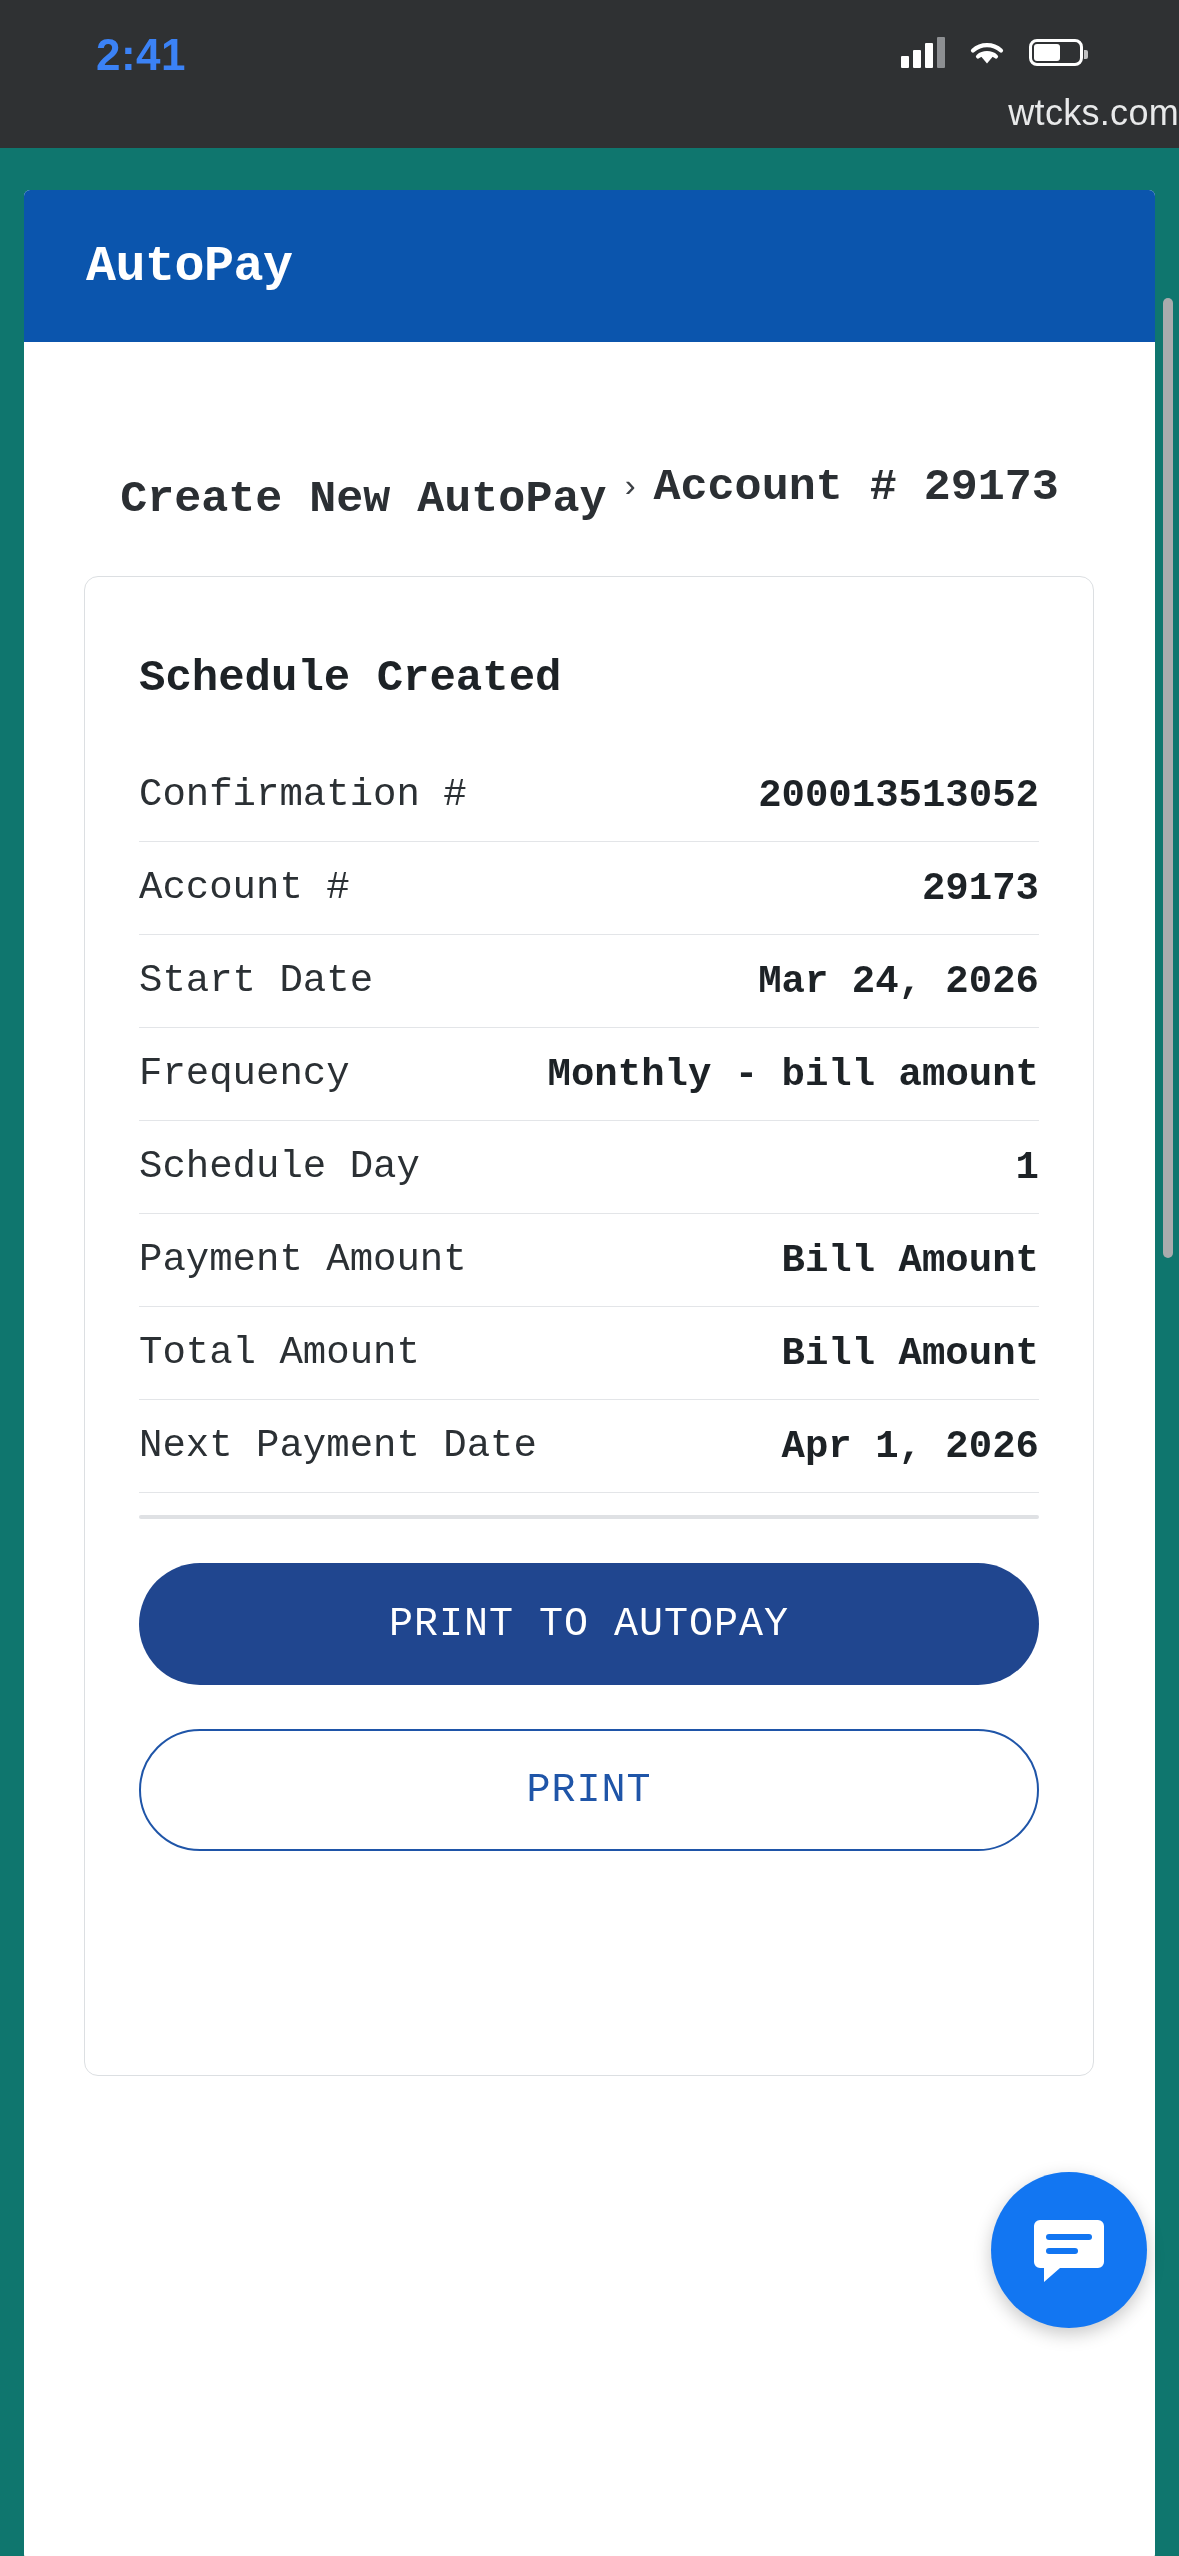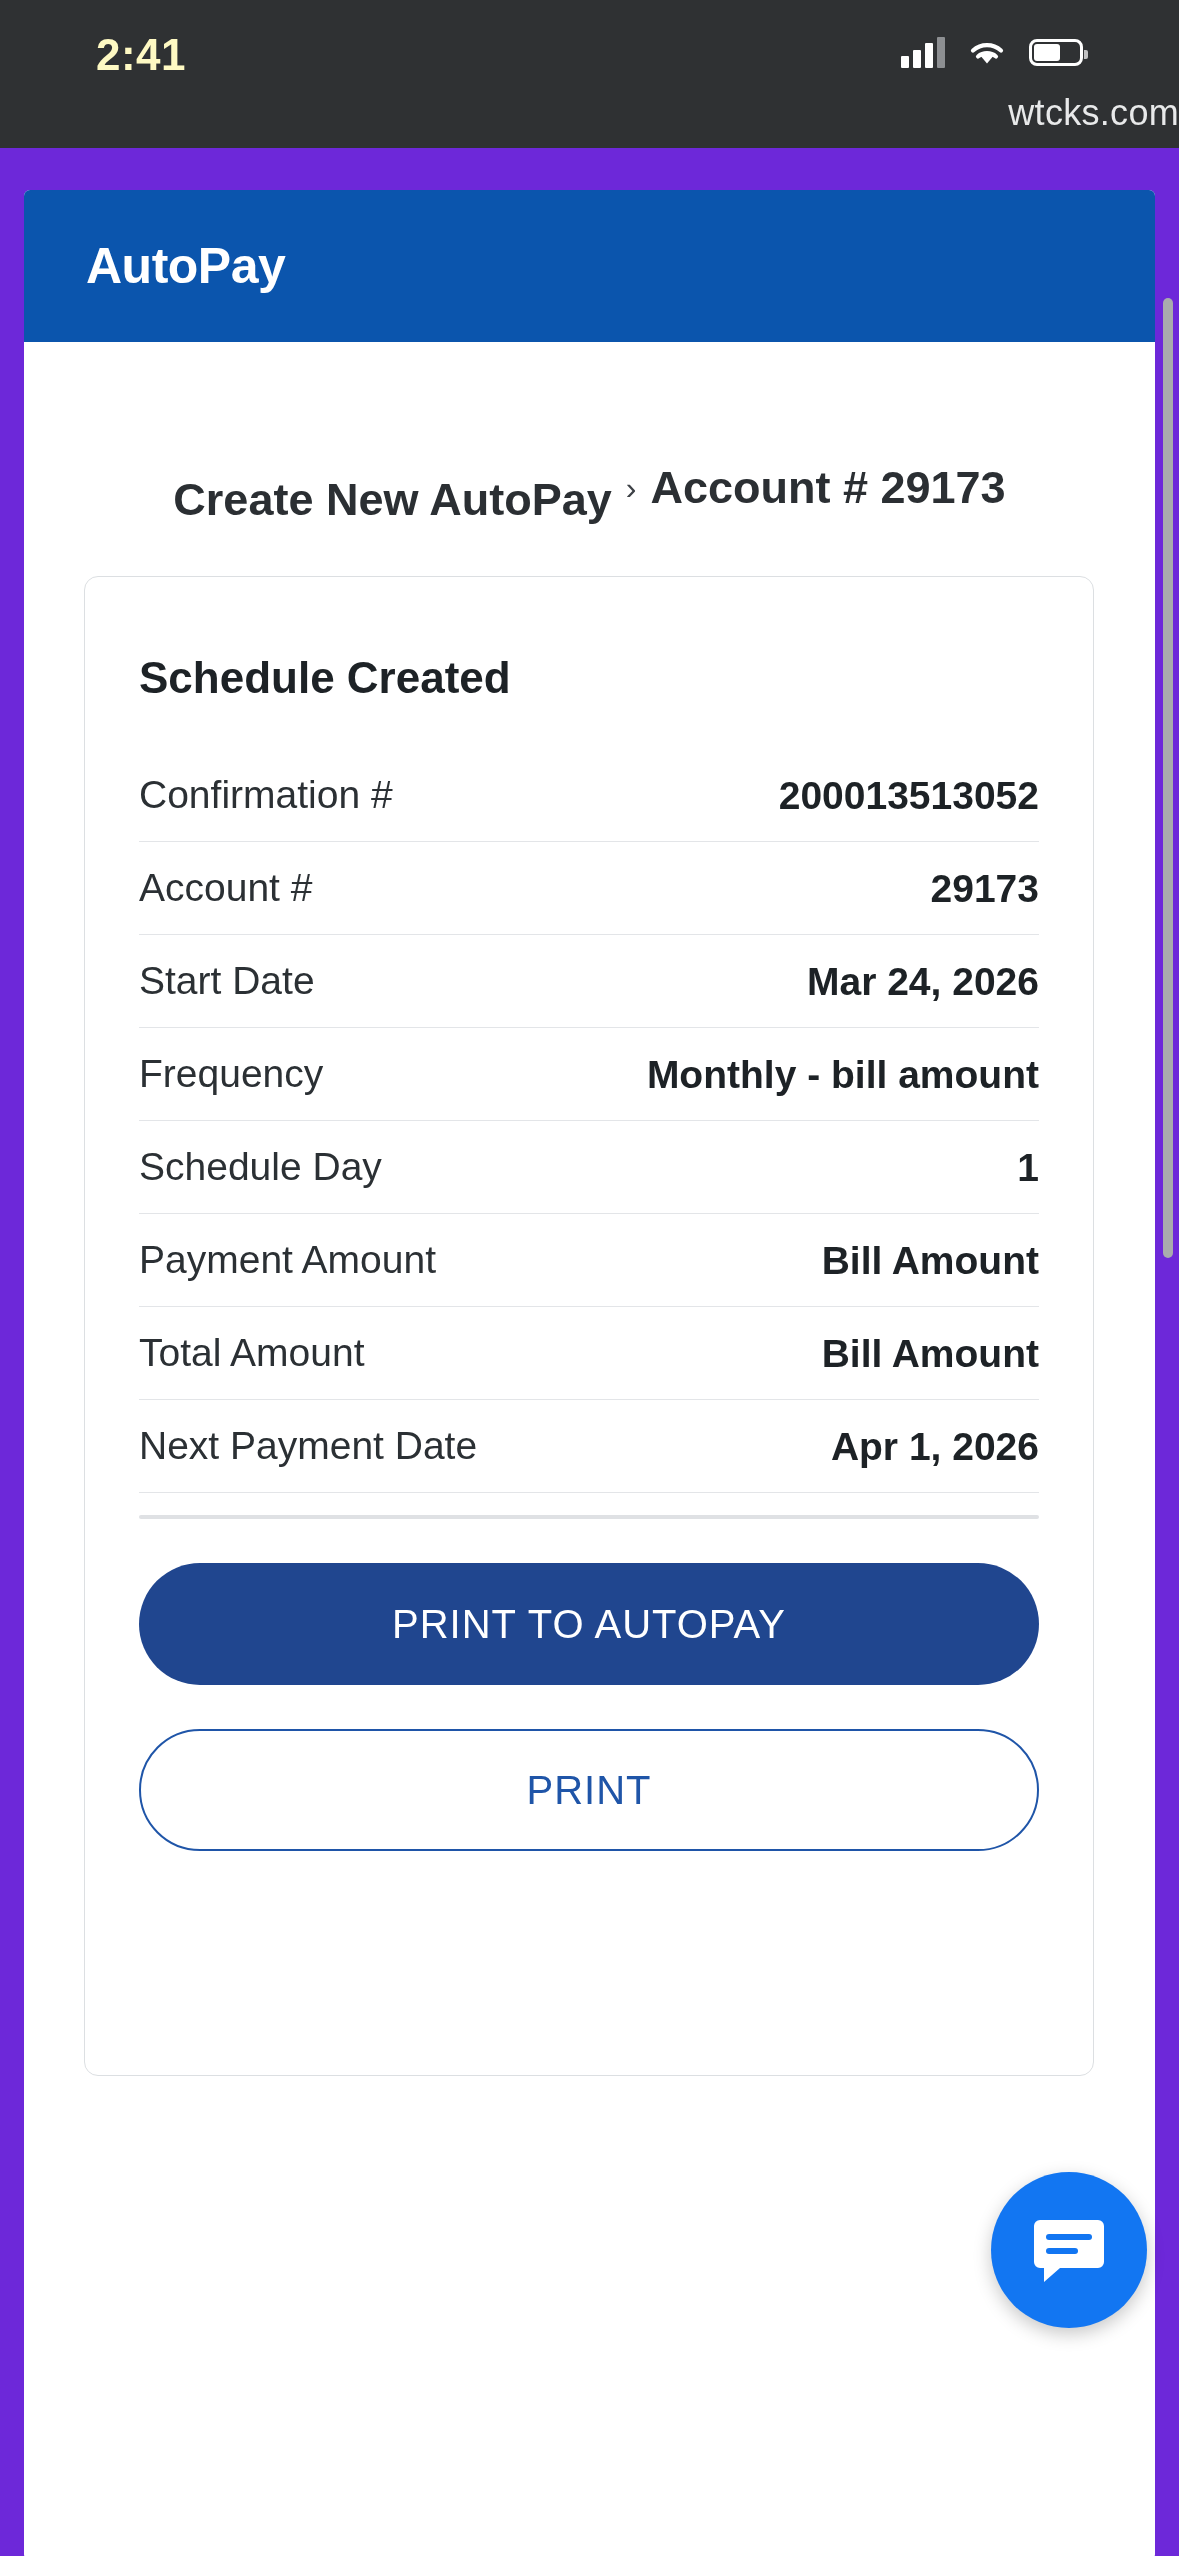--- a/index.html
+++ b/index.html
@@ -15,21 +15,21 @@
   .statusbar {
     position: relative;
     width: 1179px;
     height: 148px;
     background: #2f3133;
   }
   .status-time {
     position: absolute;
     left: 96px;
     top: 30px;
-    color: #fef9c3;
+    color: #3b82f6;
     font-size: 44px;
     font-weight: 700;
     letter-spacing: 0.5px;
   }
   .status-icons {
     position: absolute;
     right: 96px;
     top: 36px;
     display: flex;
     align-items: center;
@@ -71,21 +71,22 @@
     color: #e8e9ea;
     font-size: 36px;
     letter-spacing: 0.3px;
   }
 
   
   .page {
     position: relative;
     width: 1179px;
     height: 2408px;
-    background: #6d28d9;
+    background: #0f766e;
+    font-family: Liberation Mono, monospace;
   }
 
   .card-shell {
     position: absolute;
     left: 24px;
     top: 42px;
     width: 1131px;
     height: 2370px;
     background: #ffffff;
     border-radius: 6px;

